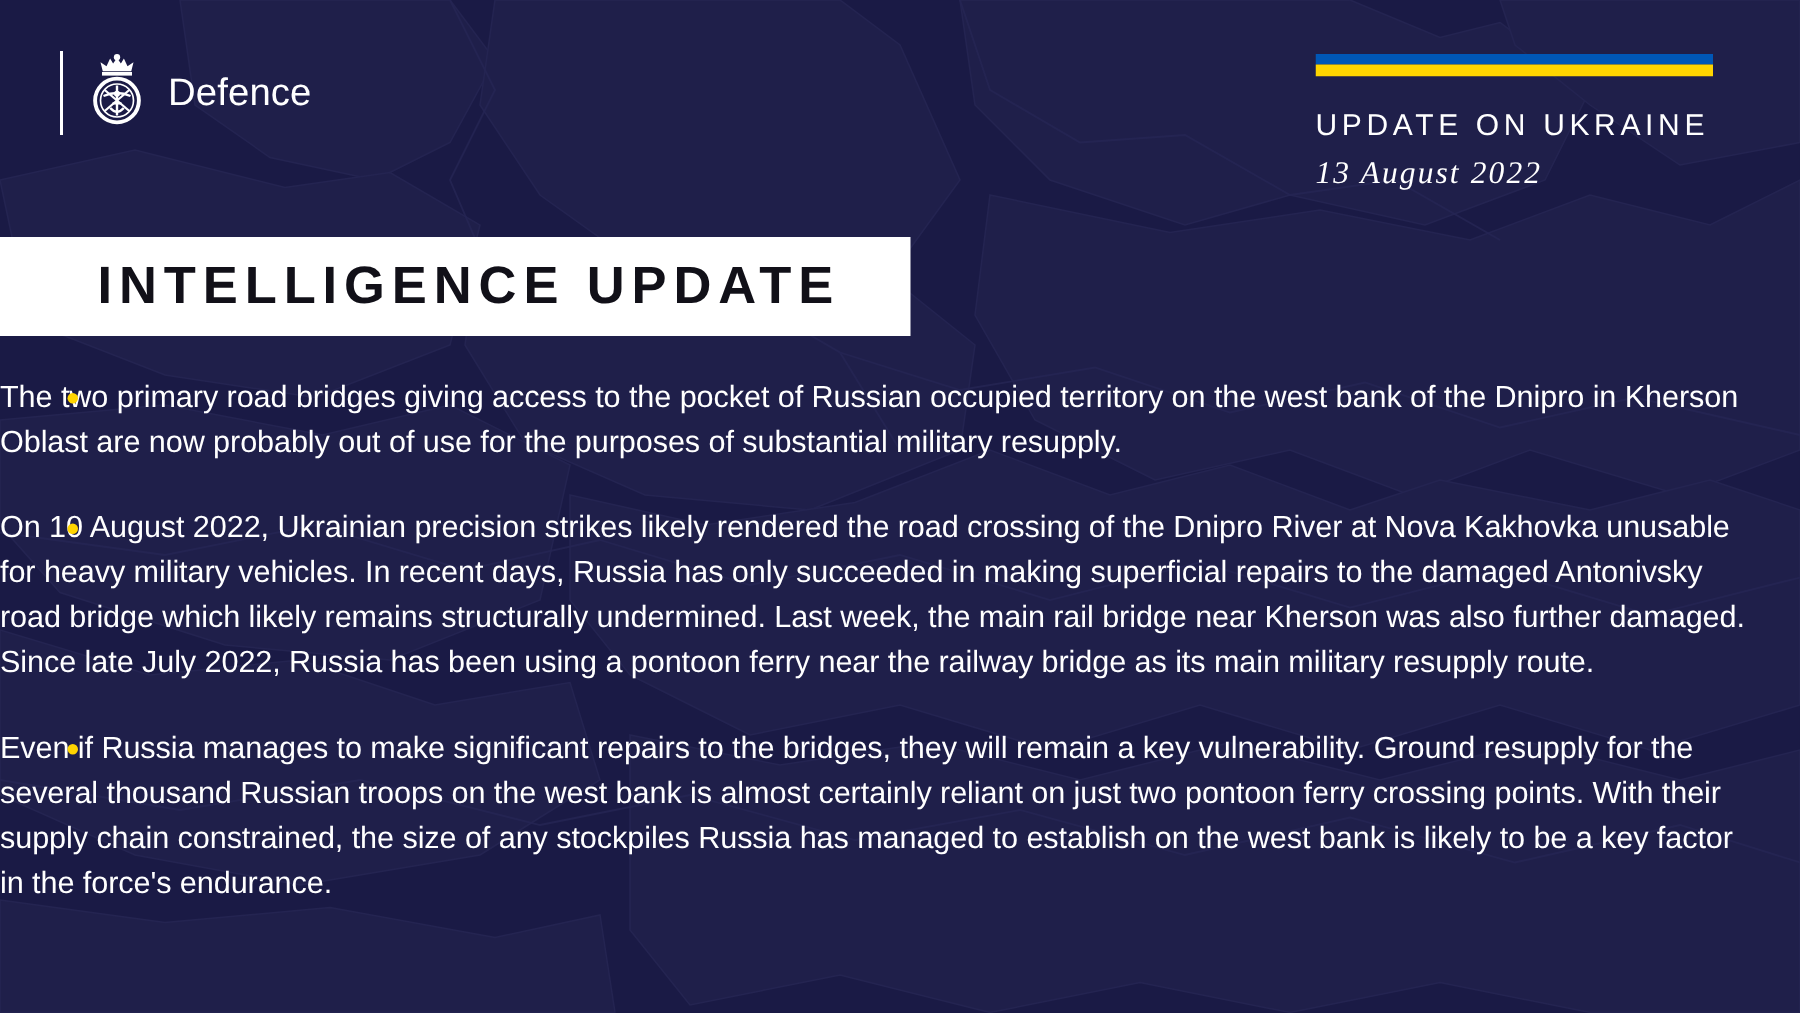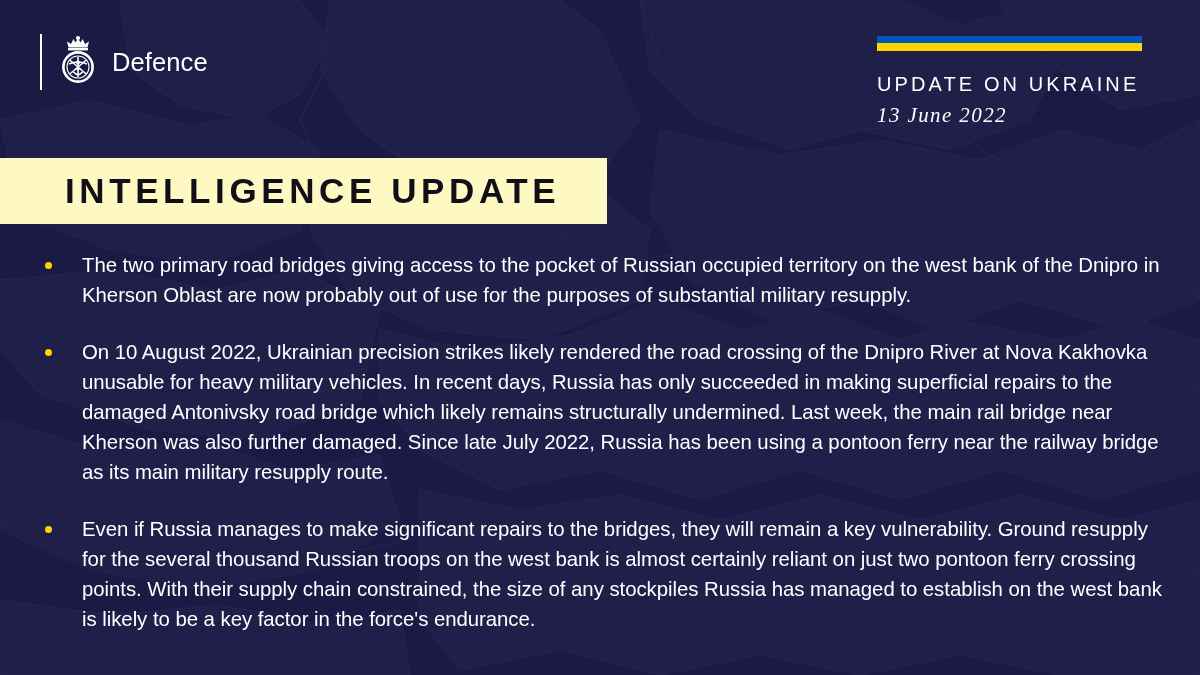--- a/index.html
+++ b/index.html
@@ -106,21 +106,21 @@
     white-space: nowrap;
   }
 
   
   .banner {
     position: absolute;
     left: 0;
     top: 158px;
     width: 607px;
     height: 66px;
-    background: #fef9c3;
+    background: #ffffff;
     display: flex;
     align-items: center;
   }
 
   .banner-text {
     color: #111018;
     font-size: 35px;
     font-weight: bold;
     letter-spacing: 4.6px;
     padding-left: 65px;
@@ -130,21 +130,20 @@
   
   .content {
     position: absolute;
     left: 0;
     top: 250px;
     right: 0;
   }
 
   .bullet {
     position: relative;
-    padding-left: 82px;
     padding-right: 28px;
     margin-bottom: 27px;
   }
 
   .bullet .dot {
     position: absolute;
     left: 45px;
     top: 12px;
     width: 7px;
     height: 7px;
@@ -221,21 +220,21 @@
         <div class="brand-text">Defence</div>
       </div>
     </div>
 
     <div class="header-right">
       <div class="flagbar">
         <div class="blue"></div>
         <div class="yellow"></div>
       </div>
       <div class="update-title">UPDATE ON UKRAINE</div>
-      <div class="update-date">13 June 2022</div>
+      <div class="update-date">13 August 2022</div>
     </div>
   </div>
 
   <div class="banner">
     <div class="banner-text">INTELLIGENCE UPDATE</div>
   </div>
 
   <div class="content">
 
     <div class="bullet">

